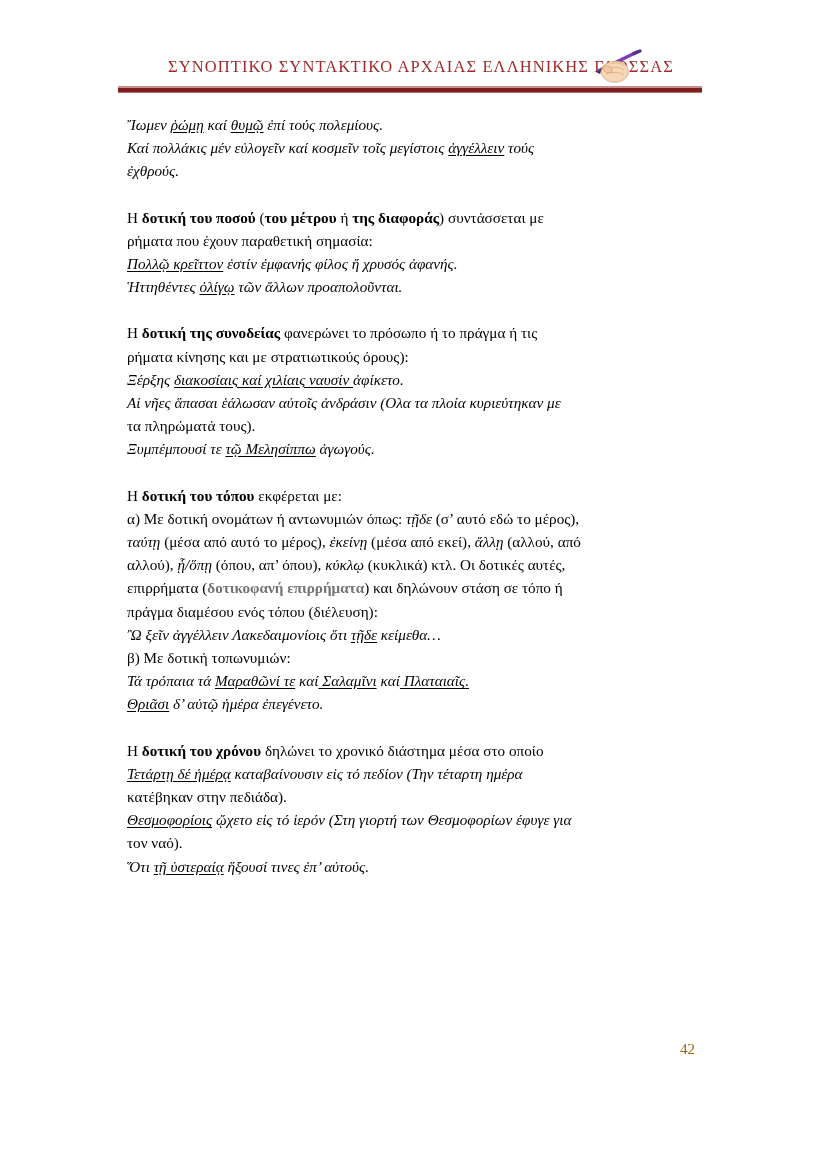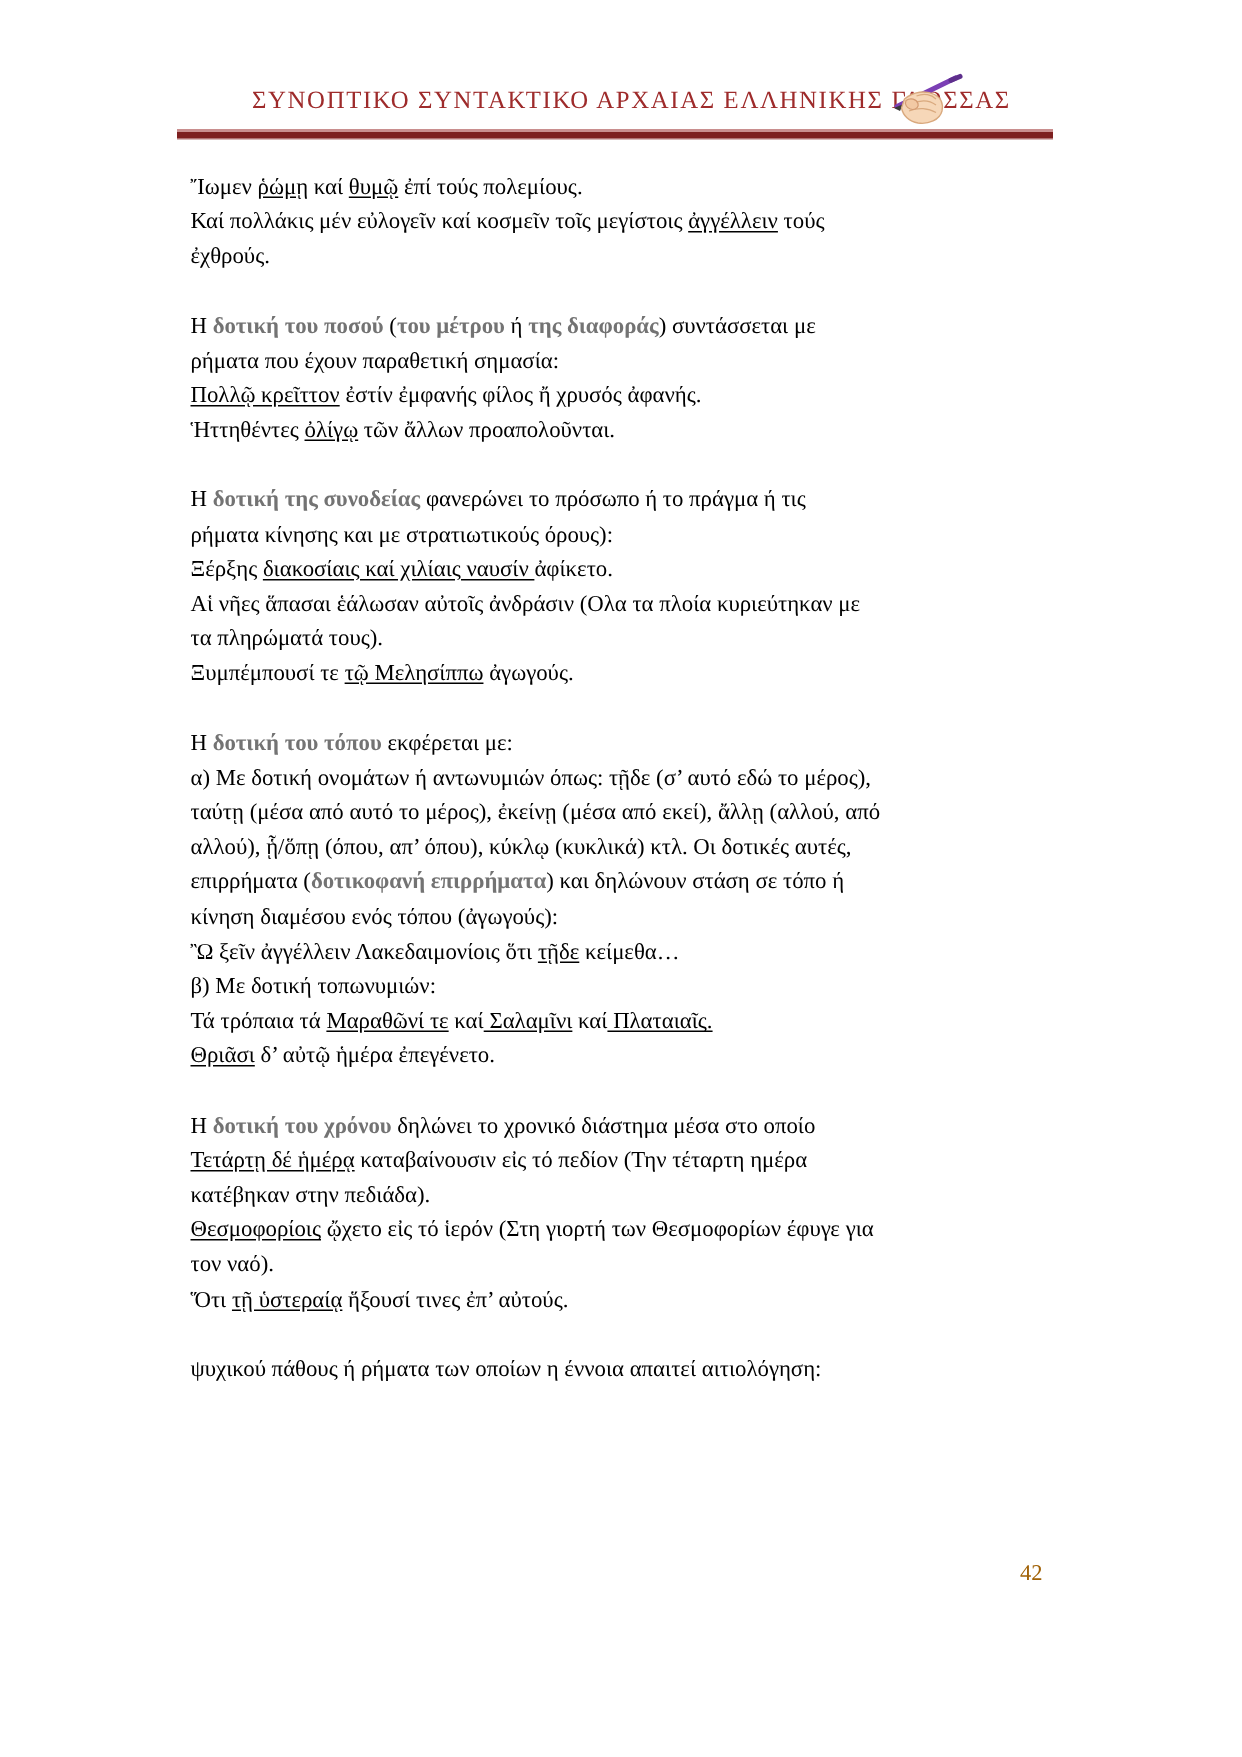--- a/index.html
+++ b/index.html
@@ -80,24 +80,24 @@
   .para {
     margin: 0 0 23px 0;
     font-size: 15.2px;
     line-height: 23.2px;
   }
   .para:last-child { margin-bottom: 0; }
 
   .ln { display: block; }
 
   
-  .it  { }
+  .it  { font-style: italic; }
   .up  { font-style: normal; }
   .blue {
-    color: #737373;
+    color: #000000;
     font-weight: bold;
     font-style: normal;
   }
   .bk-bold {
     color: #737373;
     font-weight: bold;
     font-style: normal;
   }
   .ul {
     text-decoration: underline;
@@ -164,32 +164,31 @@
       <span class="ln"><span class="it">Αἱ νῆες ἅπασαι ἑάλωσαν αὐτοῖς ἀνδράσιν (Ολα τα πλοία κυριεύτηκαν με</span></span>
       <span class="ln"><span class="up">τα πληρώματά τους).</span></span>
       <span class="ln"><span class="it">Ξυμπέμπουσί τε </span><span class="it ul">τῷ Μελησίππω</span><span class="it"> ἀγωγούς.</span></span>
     </p>
     <p class="para">
       <span class="ln"><span class="up">Η </span><span class="blue">δοτική του τόπου</span><span class="up"> εκφέρεται με:</span></span>
       <span class="ln"><span class="up">α) Με δοτική ονομάτων ή αντωνυμιών όπως: </span><span class="it">τῇδε</span><span class="up"> (σ’ αυτό εδώ το μέρος),</span></span>
       <span class="ln"><span class="it">ταύτῃ</span><span class="up"> (μέσα από αυτό το μέρος), </span><span class="it">ἐκείνῃ</span><span class="up"> (μέσα από εκεί), </span><span class="it">ἄλλῃ</span><span class="up"> (αλλού, από</span></span>
       <span class="ln"><span class="up">αλλού), </span><span class="it">ᾗ/ὅπῃ</span><span class="up"> (όπου, απ’ όπου), </span><span class="it">κύκλῳ</span><span class="up"> (κυκλικά) κτλ. Οι δοτικές αυτές,</span></span>
       <span class="ln"><span class="up">επιρρήματα (</span><span class="bk-bold">δοτικοφανή επιρρήματα</span><span class="up">) και δηλώνουν στάση σε τόπο ή</span></span>
-      <span class="ln"><span class="up">κίνηση διαμέσου ενός τόπου (ἀγωγούς):</span></span>
+      <span class="ln"><span class="up">πράγμα διαμέσου ενός τόπου (διέλευση):</span></span>
       <span class="ln"><span class="it">Ὢ ξεῖν ἀγγέλλειν Λακεδαιμονίοις ὅτι </span><span class="it ul">τῇδε</span><span class="it"> κείμεθα…</span></span>
       <span class="ln"><span class="up">β) Με δοτική τοπωνυμιών:</span></span>
       <span class="ln"><span class="it">Τά τρόπαια τά </span><span class="it ul">Μαραθῶνί τε</span><span class="it"> καί</span><span class="it ul"> Σαλαμῖνι</span><span class="it"> καί</span><span class="it ul"> Πλαταιαῖς.</span></span>
       <span class="ln"><span class="it ul">Θριᾶσι</span><span class="it"> δ’ αὐτῷ ἡμέρα ἐπεγένετο.</span></span>
     </p>
     <p class="para">
       <span class="ln"><span class="up">Η </span><span class="blue">δοτική του χρόνου</span><span class="up"> δηλώνει το χρονικό διάστημα μέσα στο οποίο</span></span>
       <span class="ln"><span class="it ul">Τετάρτῃ δέ ἡμέρᾳ</span><span class="it"> καταβαίνουσιν εἰς τό πεδίον (Την τέταρτη ημέρα</span></span>
       <span class="ln"><span class="up">κατέβηκαν στην πεδιάδα).</span></span>
       <span class="ln"><span class="it ul">Θεσμοφορίοις</span><span class="it"> ᾤχετο εἰς τό ἱερόν (Στη γιορτή των Θεσμοφορίων έφυγε για</span></span>
       <span class="ln"><span class="up">τον ναό).</span></span>
       <span class="ln"><span class="it">Ὅτι </span><span class="it ul">τῇ ὑστεραίᾳ</span><span class="it"> ἥξουσί τινες ἐπ’ αὐτούς.</span></span>
     </p>
     <p class="para">
-      <span class="ln"><span class="up">ψυχικού πάθους ή ρήματα των οποίων η έννοια απαιτεί αιτιολόγηση:</span></span>
     </p>
   </div>
 
 <div class="page-number">42</div>
 
 </body></html>

